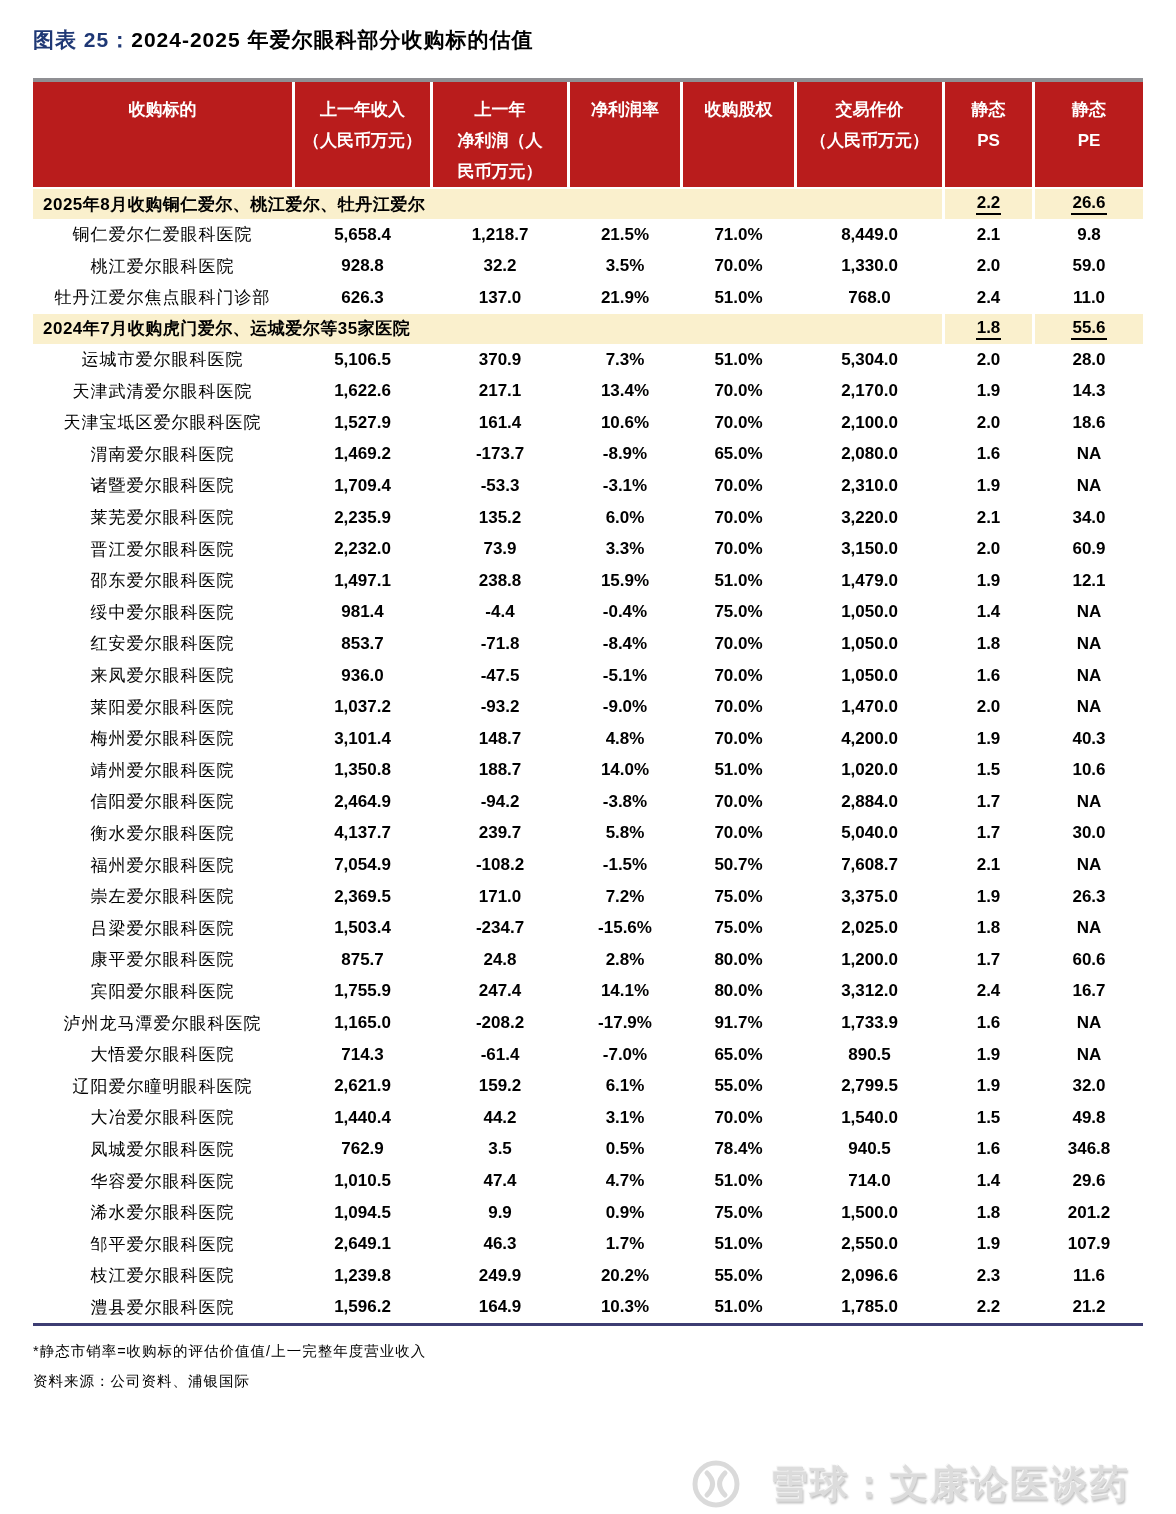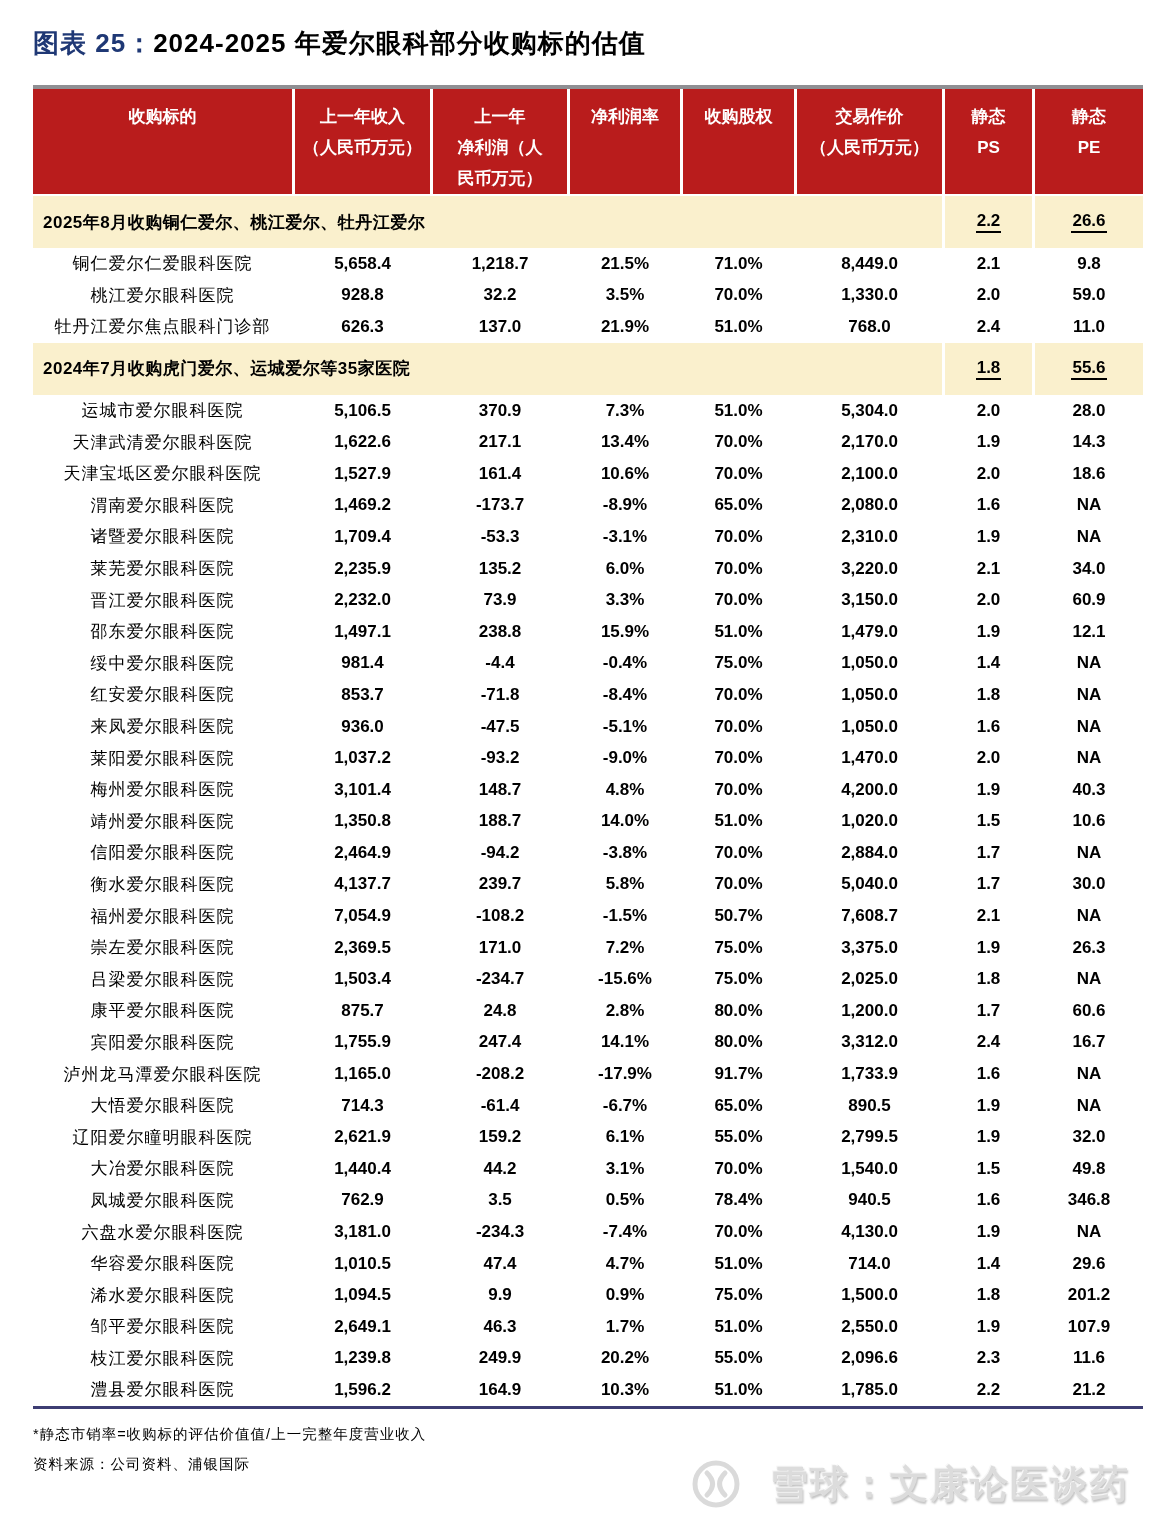--- a/index.html
+++ b/index.html
@@ -1,40 +1,40 @@
 <!DOCTYPE html>
 <html lang="zh"><head>
 <meta charset="utf-8">
 <style>
   html,body{margin:0;padding:0;background:#fff;}
   body{
     width:1176px;height:1514px;overflow:hidden;position:relative;
     font-family:"Liberation Sans","DejaVu Sans",sans-serif;color:#000;
   }
   .page{padding:26px 33px 0 33px;position:relative;}
-  .chart-title{font-size:26px;font-weight:bold;margin:0 0 24px 0;letter-spacing:1px;}
+  .chart-title{font-size:21px;font-weight:bold;margin:0 0 24px 0;letter-spacing:1px;}
   .chart-title .prefix{color:#1F3875;}
   .chart-title .main{color:#000;}
 
   table.val-table{
     width:1110px;table-layout:fixed;border-collapse:separate;border-spacing:0;
     border-top:4px solid #8F8F93;border-bottom:3px solid #3D3D73;
   }
   .val-table th,.val-table td{box-sizing:border-box;}
   .val-table thead th{
     background:#b91c1c;color:#fff;font-weight:bold;font-size:17px;
     vertical-align:top;text-align:center;height:94px;padding:12px 2px 0 2px;
     line-height:31px;border-right:3px solid #fff;border-bottom:2px solid #fff;
   }
   .val-table thead th:last-child{border-right:none;}
   .val-table td{border-right:3px solid transparent;}
   .val-table td:last-child{border-right:none;}
 
   tr.section-row td{
-    background:#FAF0CD;font-weight:bold;font-size:17px;height:52px;
+    background:#FAF0CD;font-weight:bold;font-size:17px;height:30px;
     border-right:3px solid #fff;
   }
   tr.section-row td.sec-label{text-align:left;padding-left:10px;letter-spacing:0.5px;}
   tr.section-row td.sec-val{text-align:center;}
   tr.section-row td:last-child{border-right:none;}
   .u{display:inline-block;border-bottom:2px solid #000;padding:0 1px 1px 1px;line-height:1.15;}
 
   tr.data-row td{
     height:31.6px;font-size:17px;text-align:center;font-weight:bold;
     padding:0 2px;white-space:nowrap;overflow:hidden;
@@ -362,21 +362,21 @@
           <td>-17.9%</td>
           <td>91.7%</td>
           <td>1,733.9</td>
           <td>1.6</td>
           <td>NA</td>
         </tr>
         <tr class="data-row">
           <td class="name-cell">大悟爱尔眼科医院</td>
           <td>714.3</td>
           <td>-61.4</td>
-          <td>-6.7%</td>
+          <td>-7.0%</td>
           <td>65.0%</td>
           <td>890.5</td>
           <td>1.9</td>
           <td>NA</td>
         </tr>
         <tr class="data-row">
           <td class="name-cell">辽阳爱尔瞳明眼科医院</td>
           <td>2,621.9</td>
           <td>159.2</td>
           <td>6.1%</td>
@@ -397,30 +397,20 @@
         </tr>
         <tr class="data-row">
           <td class="name-cell">凤城爱尔眼科医院</td>
           <td>762.9</td>
           <td>3.5</td>
           <td>0.5%</td>
           <td>78.4%</td>
           <td>940.5</td>
           <td>1.6</td>
           <td>346.8</td>
-        </tr>
-        <tr class="data-row">
-          <td class="name-cell">六盘水爱尔眼科医院</td>
-          <td>3,181.0</td>
-          <td>-234.3</td>
-          <td>-7.4%</td>
-          <td>70.0%</td>
-          <td>4,130.0</td>
-          <td>1.9</td>
-          <td>NA</td>
         </tr>
         <tr class="data-row">
           <td class="name-cell">华容爱尔眼科医院</td>
           <td>1,010.5</td>
           <td>47.4</td>
           <td>4.7%</td>
           <td>51.0%</td>
           <td>714.0</td>
           <td>1.4</td>
           <td>29.6</td>

